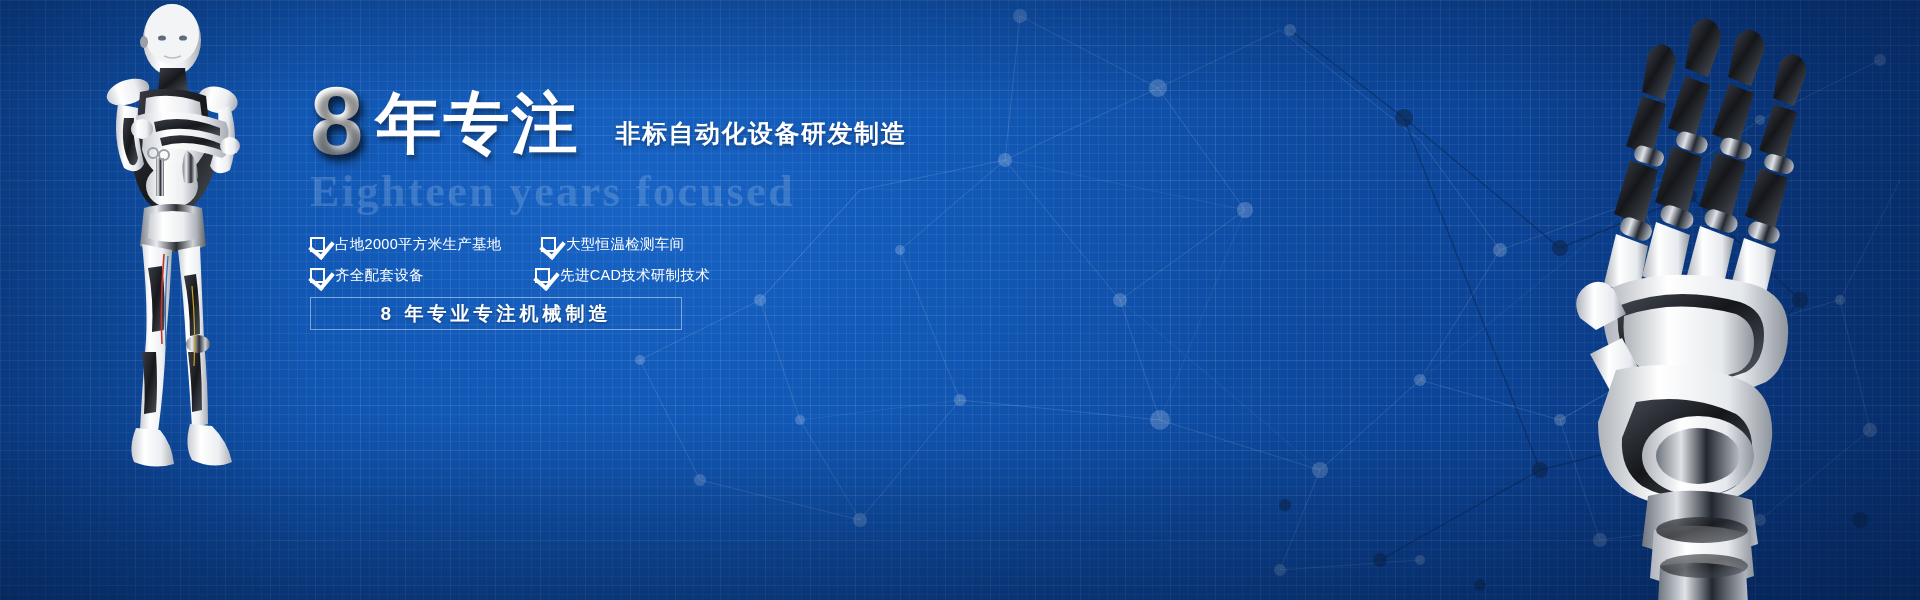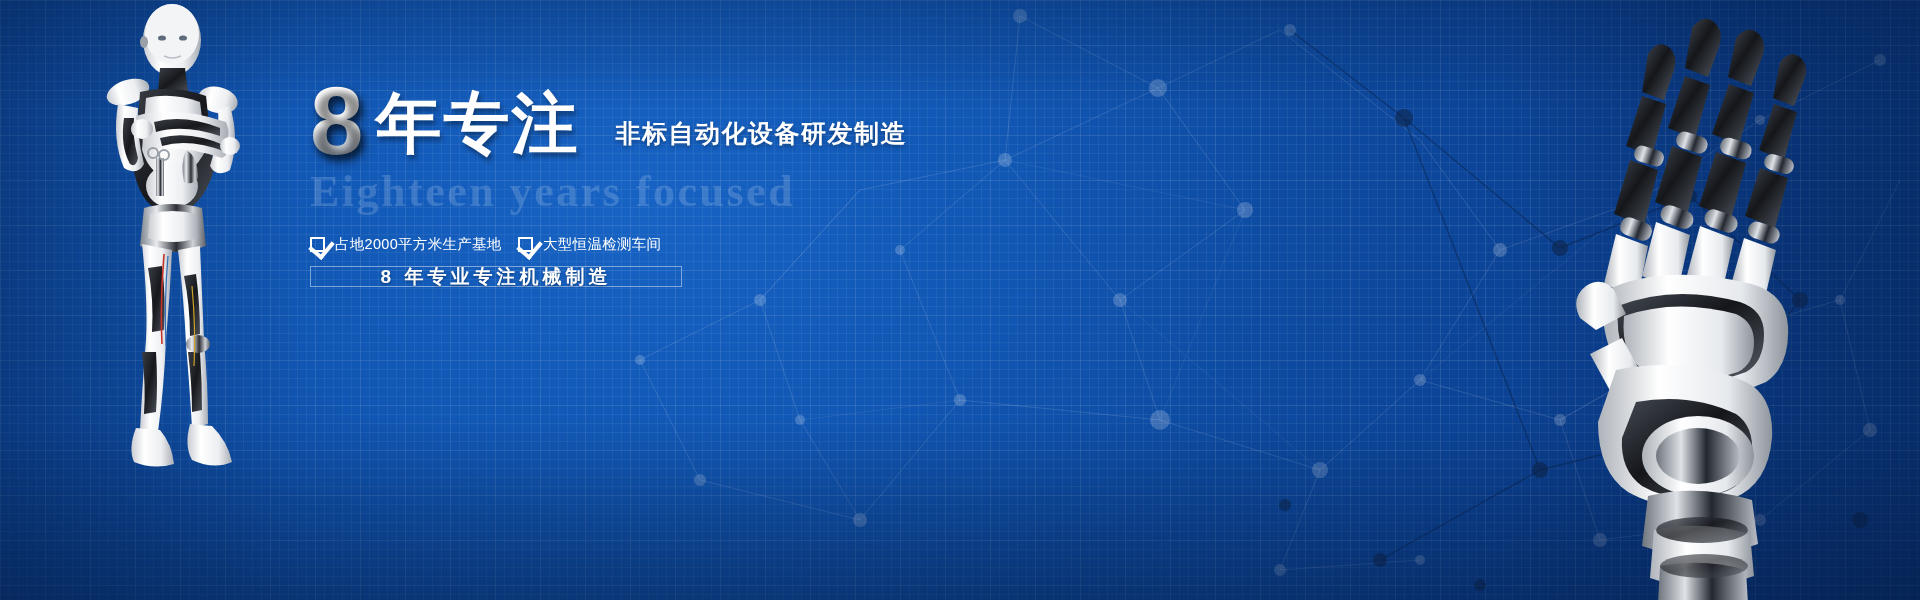--- a/index.html
+++ b/index.html
@@ -62,34 +62,34 @@
     text-shadow:0 2px 4px rgba(0,0,0,.35);
   }
   .hl-en{
     margin-top:6px; font-size:44px; font-weight:bold; letter-spacing:2.5px;
     color:rgba(255,255,255,.17); white-space:nowrap;font-family:Liberation Serif, serif;
   }
 
   .features{ margin-top:18px; width:400px; }
   .frow{ display:flex; margin-bottom:12px; }
   .fitem{ display:flex; align-items:center; }
-  .fitem:first-child{ width:208px; }
+  .fitem:first-child{ width:231px; }
   .chk{
     width:15px; height:15px; border:2px solid #ffffff; background:transparent;
     position:relative; flex:0 0 auto; margin-right:10px;
   }
   .chk::after{
     content:""; position:absolute; left:1px; top:-3px; width:13px; height:17px;
     border-right:4px solid #ffffff; border-bottom:4px solid #ffffff;
     transform:rotate(40deg); transform-origin:center;
   }
   .ftext{ font-size:14.5px; color:#ffffff; white-space:nowrap; letter-spacing:.3px; }
 
   .slogan{
-    margin-top:10px; width:372px; height:21px;
+    margin-top:10px; width:372px; height:33px;
     border:1px solid rgba(255,255,255,.45);
     display:flex; align-items:center; justify-content:center;
   }
   .slogan span{
     font-size:19px; font-weight:bold; color:#ffffff; letter-spacing:4px;
     text-shadow:0 1px 3px rgba(0,0,0,.4);
   }
 
   
   .robot{ position:absolute; left:80px; top:0px; width:180px; height:490px; }
@@ -324,20 +324,30 @@
       <div class="frow">
         <div class="fitem">
           <span class="chk"></span>
           <span class="ftext">占地2000平方米生产基地</span>
         </div>
         <div class="fitem">
           <span class="chk"></span>
           <span class="ftext">大型恒温检测车间</span>
         </div>
       </div>
+      <div class="frow">
+        <div class="fitem">
+          <span class="chk"></span>
+          <span class="ftext">齐全配套设备</span>
+        </div>
+        <div class="fitem">
+          <span class="chk"></span>
+          <span class="ftext">先进CAD技术研制技术</span>
+        </div>
+      </div>
     </div>
 
     <div class="slogan">
       <span>8 年专业专注机械制造</span>
     </div>
 
   </div>
 </div>
 
 </body></html>

